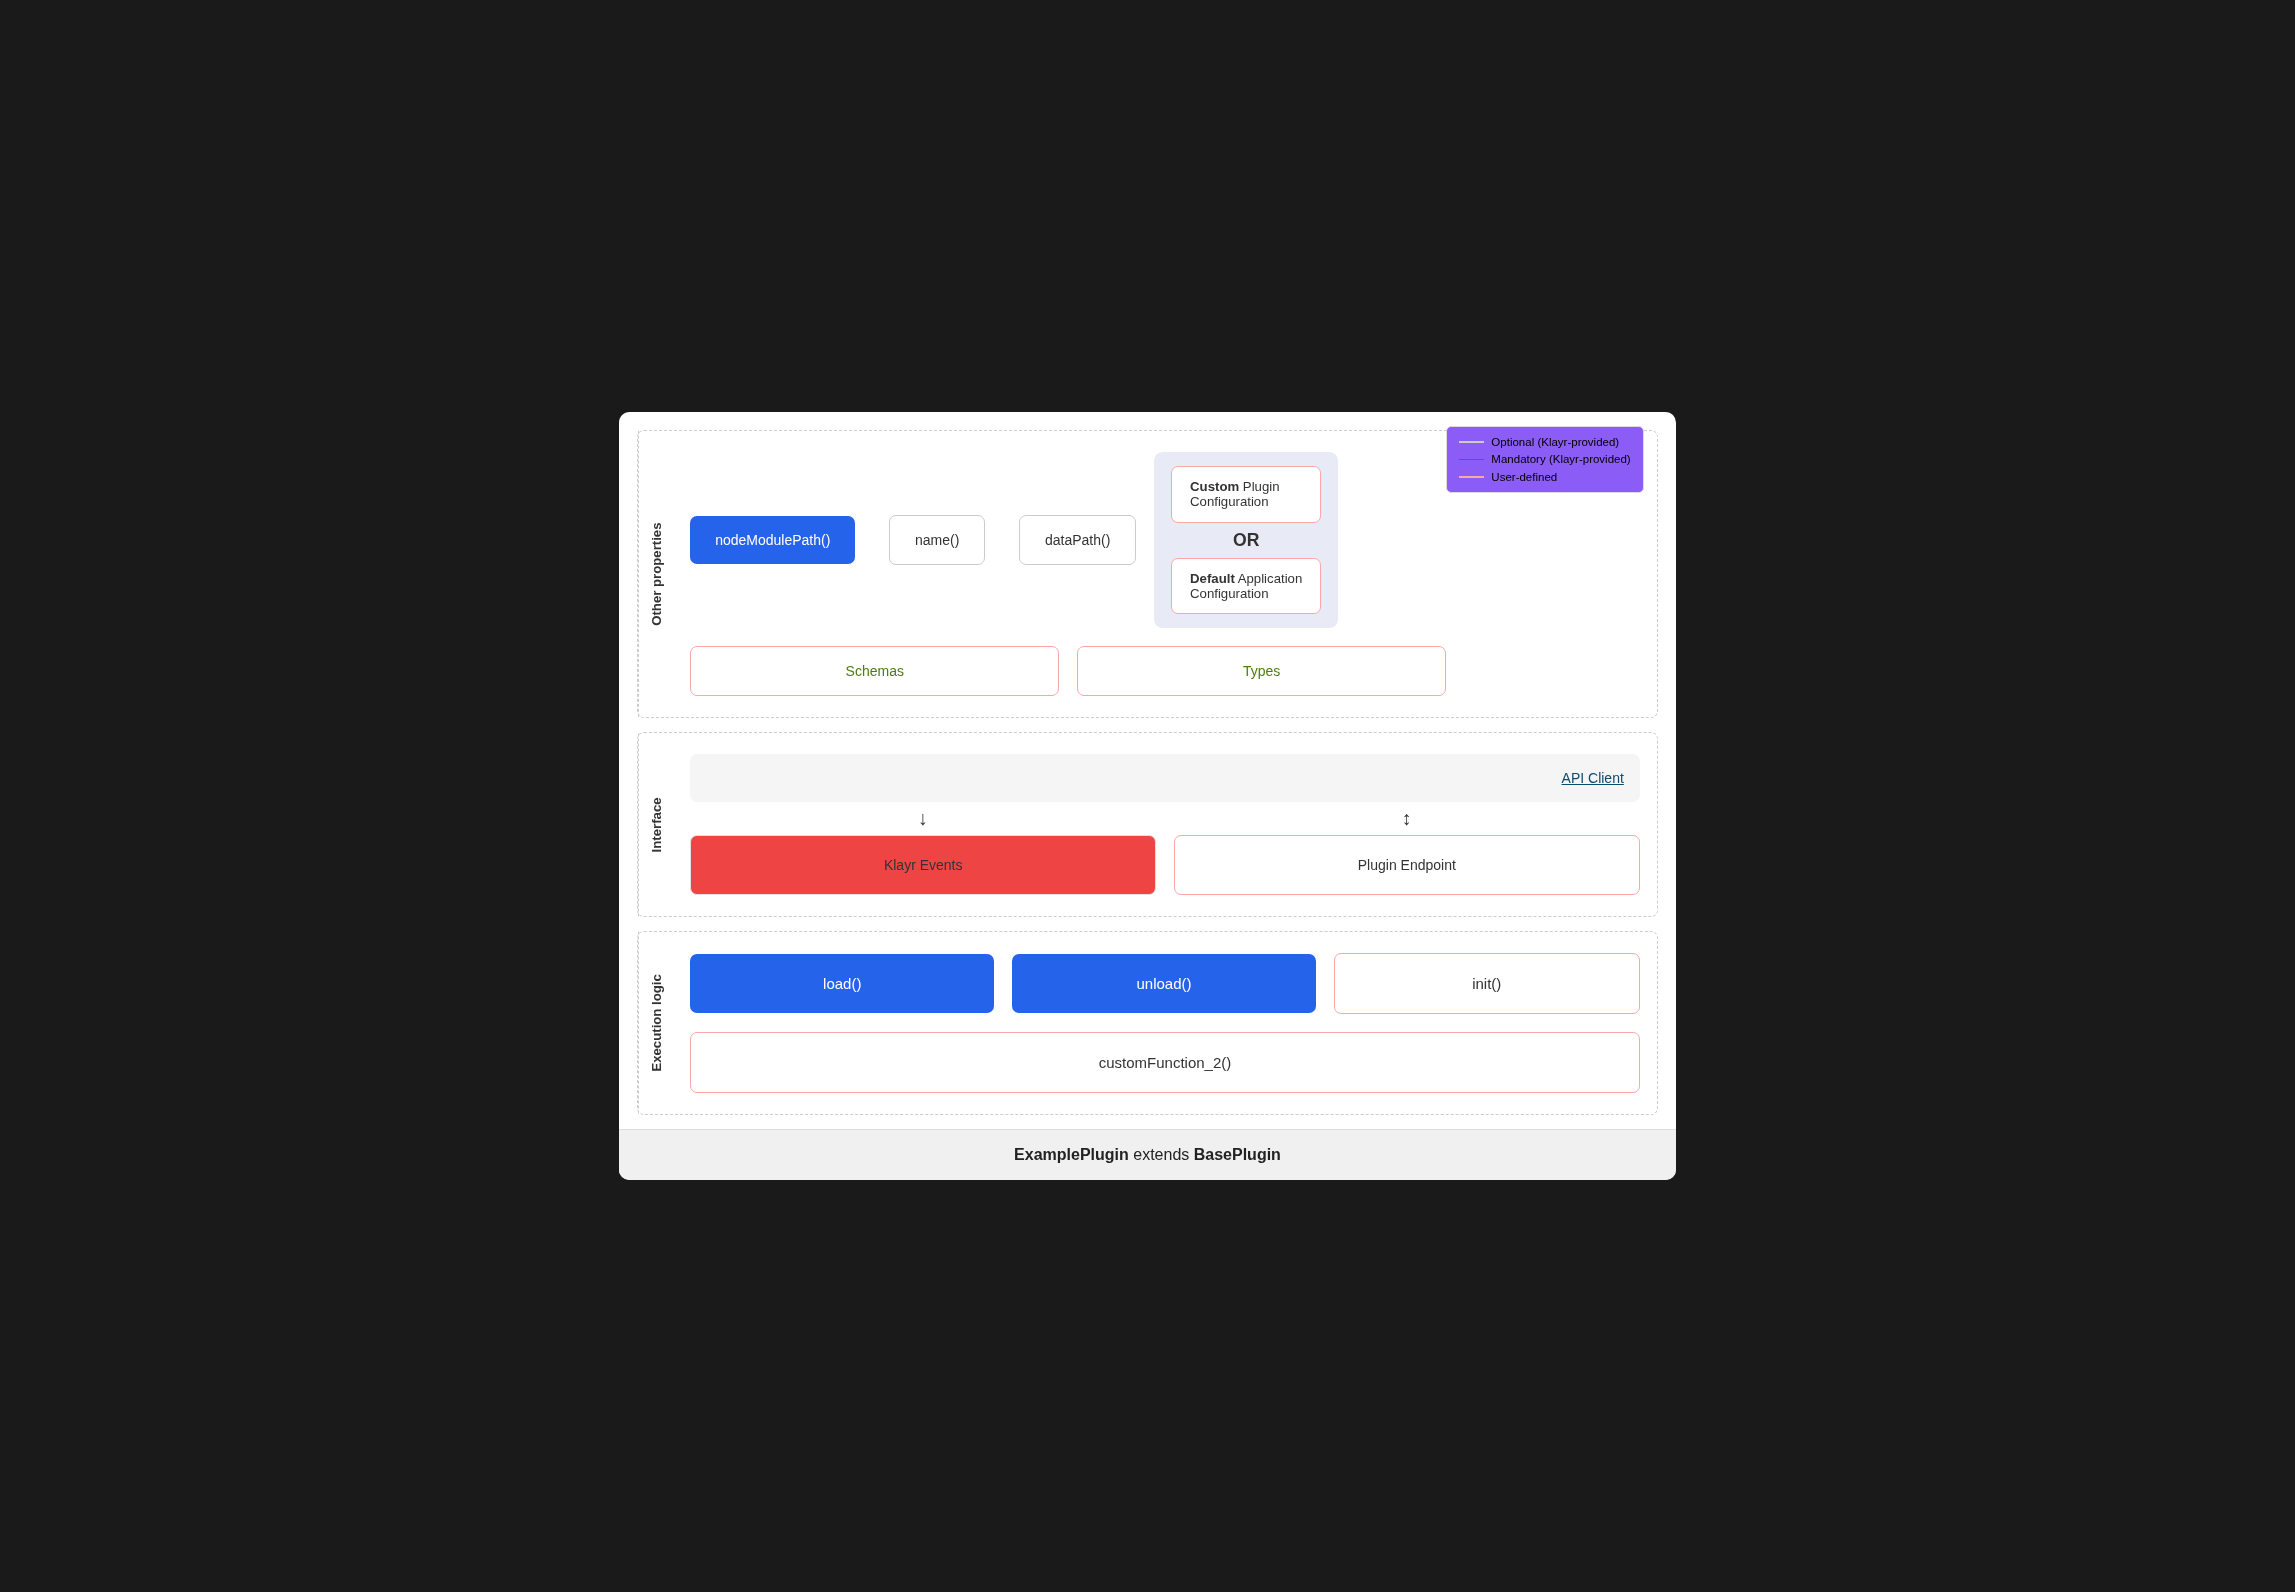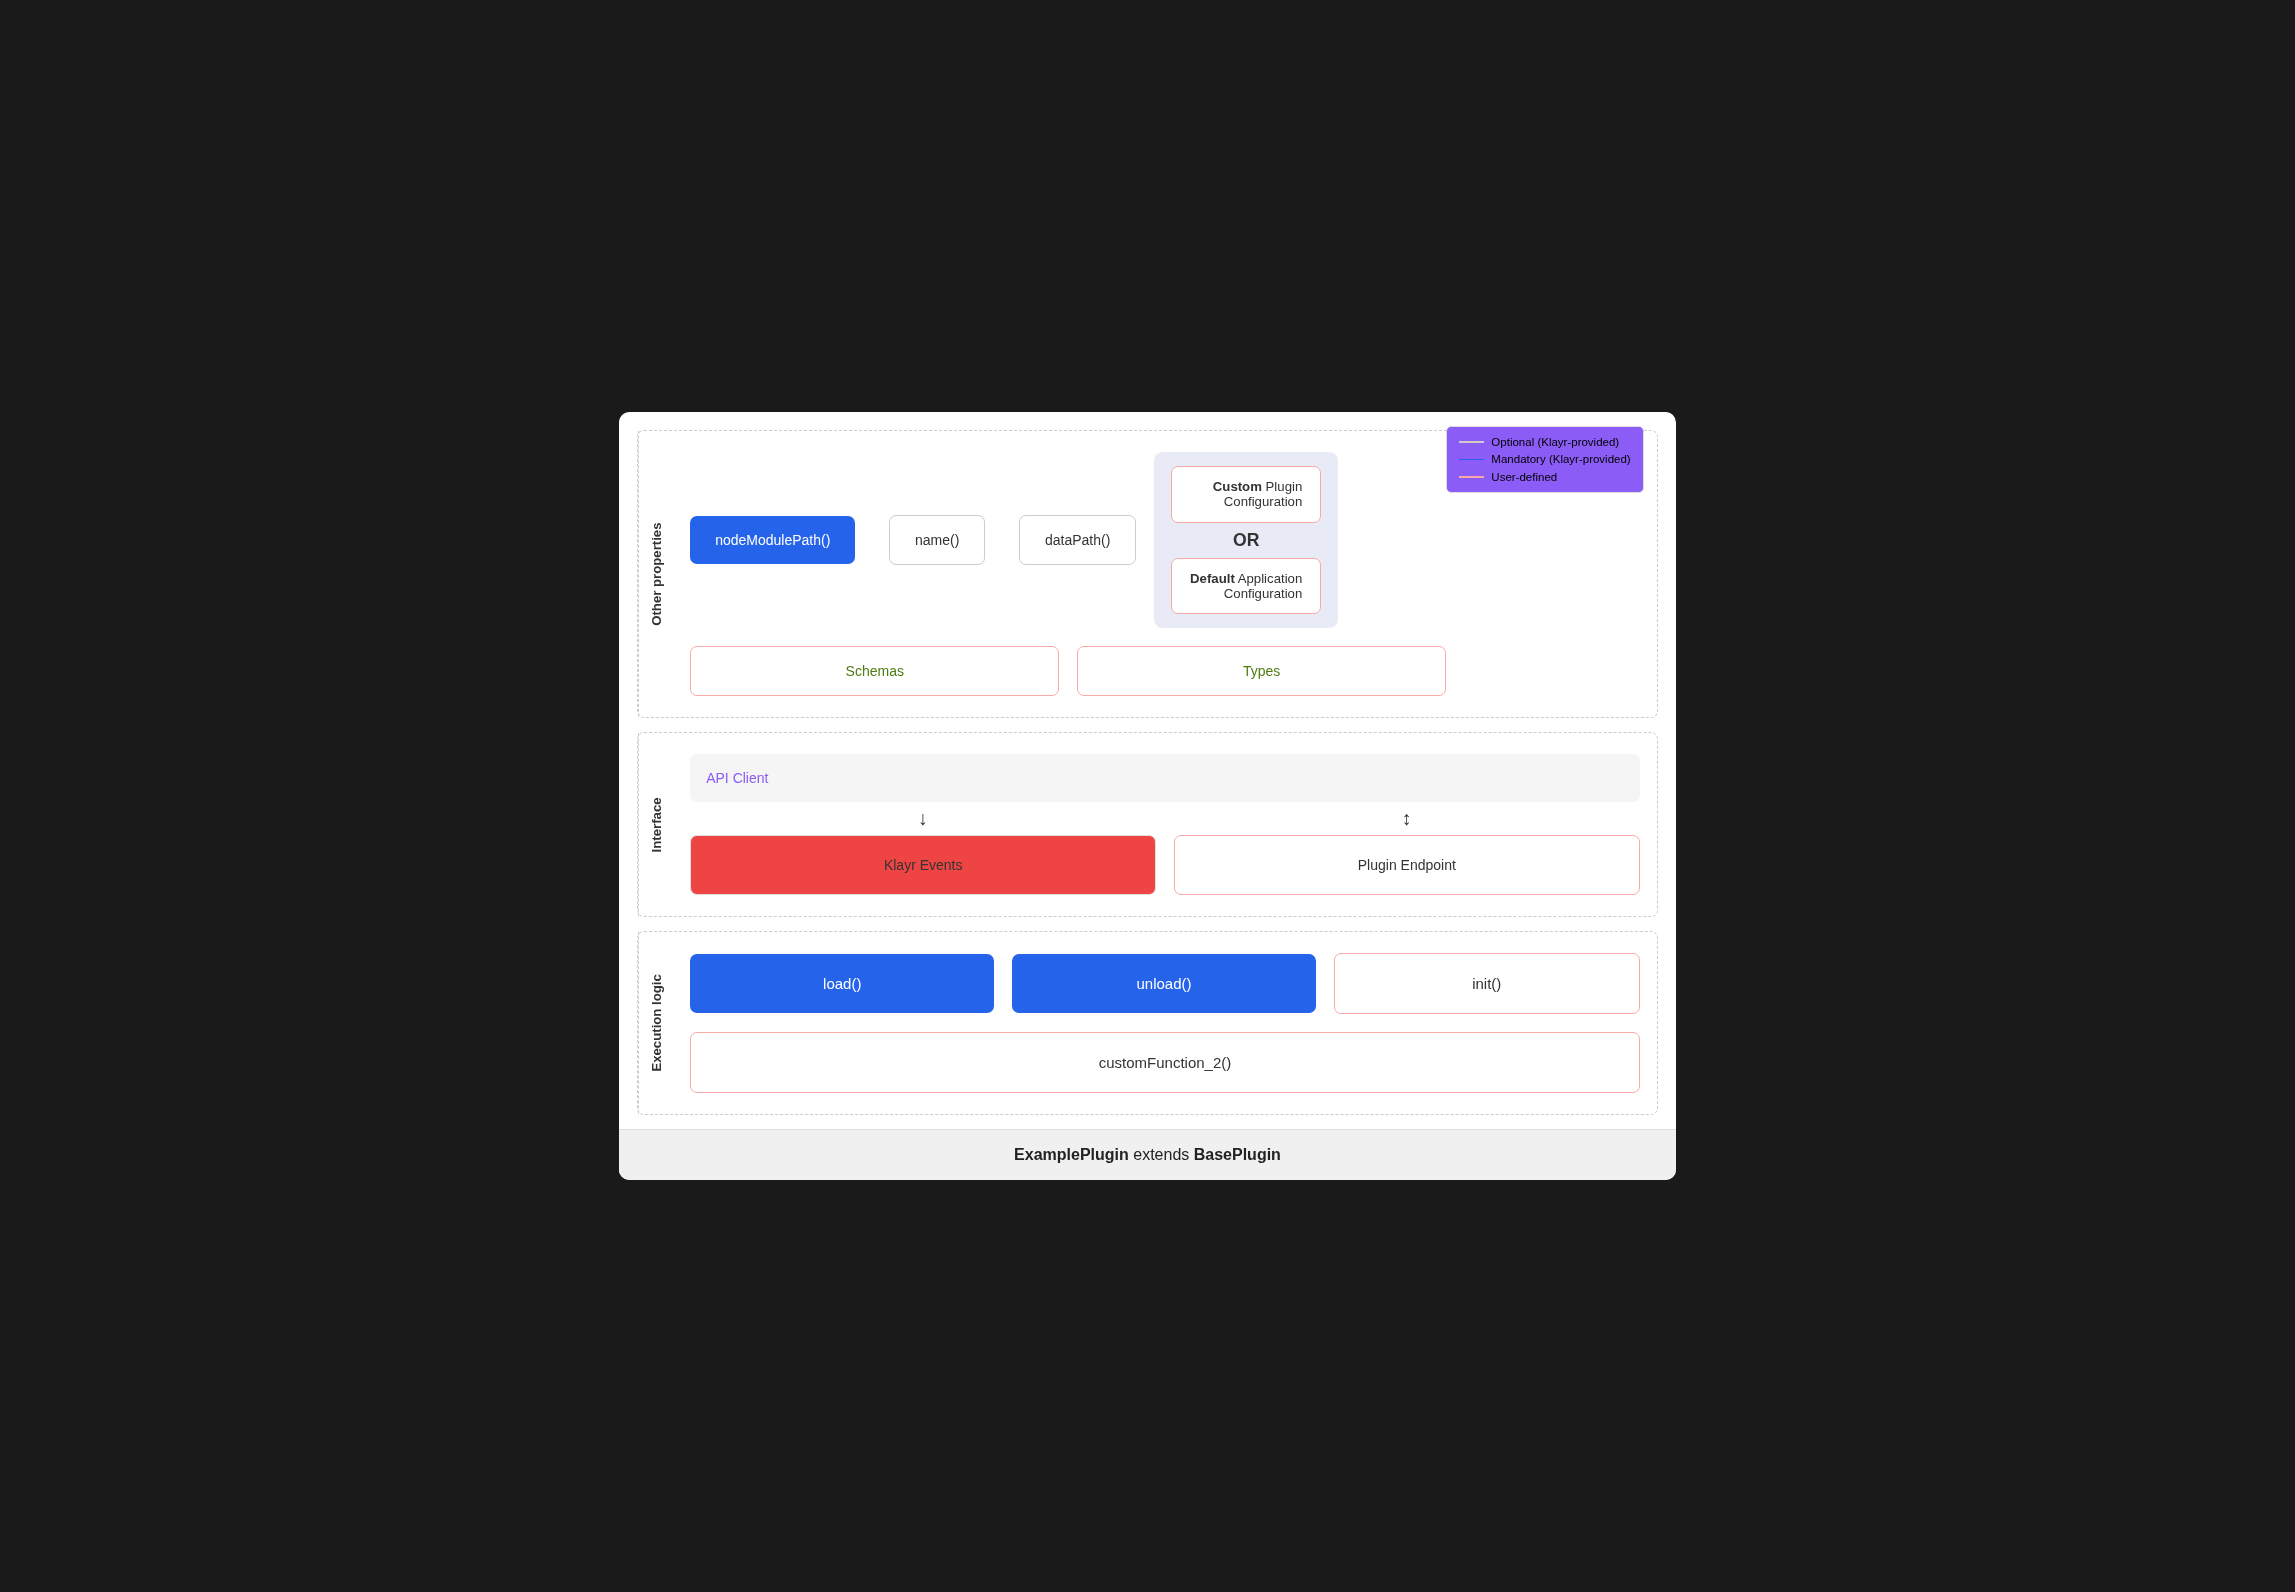--- a/index.html
+++ b/index.html
@@ -143,43 +143,44 @@
       gap: 7px;
       min-width: 176px;
     }
     .config-box-pink {
       border: 1.8px solid #f9a8a8;
       border-radius: 7px;
       padding: 12.3px 17.6px;
       font-size: 13.2px;
       color: #333;
       background: #fff;
-      text-align: right;
+      text-align: left;
       width: 100%;
     }
     .or-text {
       font-size: 17.6px;
       font-weight: 800;
       color: #333;
     }
 
     
     .interface-content {
       display: flex;
       flex-direction: column;
       gap: 0;
     }
     .api-client-box {
       background: #f5f5f5;
       border-radius: 7px;
       padding: 16px;
-      text-align: left;
-      font-size: 14px;
-      color: #8b5cf6;
+      text-align: right;
+      font-size: 14px;
+      color: #0c4a6e;
       margin-bottom: 0;
+      text-decoration: underline;
     }
     .arrow-down {
       font-size: 19.4px;
       color: #333;
       line-height: 1;
     }
     .arrow-updown {
       font-size: 19.4px;
       color: #333;
       line-height: 1;

